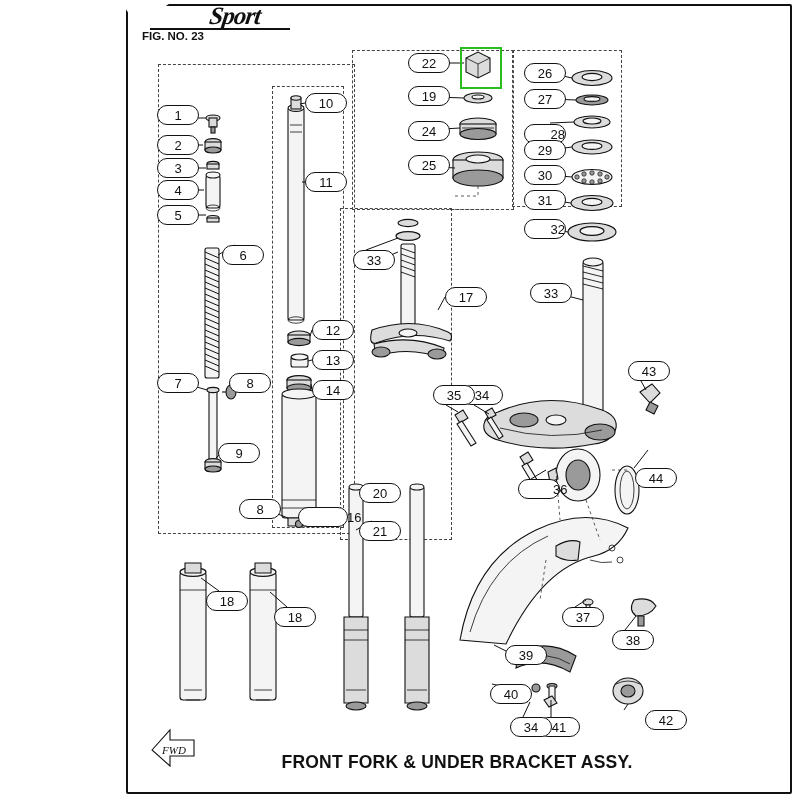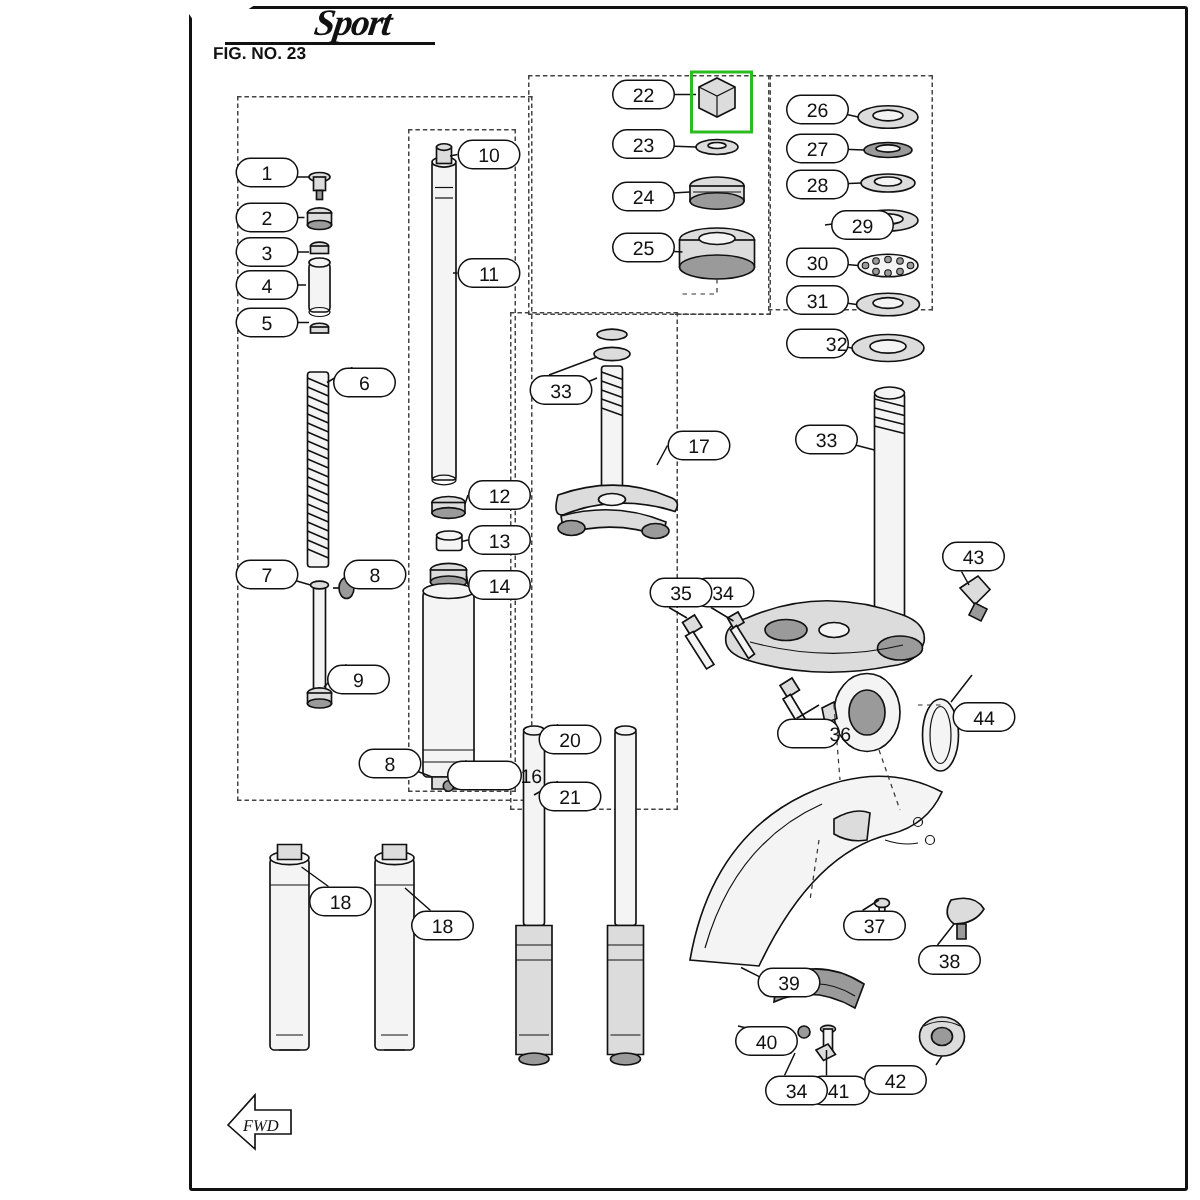--- a/index.html
+++ b/index.html
@@ -55,20 +55,21 @@
 <body>
 
 <div id="sheet">
 
   <div class="frame"></div>
   <div class="corner-cut"></div>
 
   <div class="brand">Sport</div>
   <div class="brand-underline"></div>
   <div class="figno">FIG. NO. 23</div>
+  <div class="caption">FRONT FORK &amp; UNDER BRACKET ASSY.</div>
 
   <div class="fwd">
     <svg width="56" height="40" viewBox="0 0 56 40">
       <path class="stk" d="M2 24 L20 4 L20 14 L44 14 L44 30 L20 30 L20 40 Z"></path>
       <text x="12" y="28" font-size="11" font-family="Liberation Serif, serif" font-style="italic" fill="#111">FWD</text>
     </svg>
   </div>
 
   <div class="dash" style="left:158px;top:64px;width:195px;height:468px;"></div>
   <div class="dash" style="left:272px;top:86px;width:70px;height:440px;"></div>
@@ -393,39 +394,39 @@
       <div class="cal" style="left: 312px; top: 350px;">13</div>
       <div class="cal" style="left: 312px; top: 380px;">14</div>
       <div class="cal" style="left: 239px; top: 499px;">8</div>
       <div class="cal" style="left: 298px; top: 507px; padding-left: 48px;">16</div>
       <div class="cal" style="left: 445px; top: 287px;">17</div>
       <div class="cal" style="left: 274px; top: 607px;">18</div>
       <div class="cal" style="left: 206px; top: 591px;">18</div>
       <div class="cal" style="left: 359px; top: 483px;">20</div>
       <div class="cal" style="left: 359px; top: 521px;">21</div>
       <div class="cal" style="left: 408px; top: 53px;">22</div>
-      <div class="cal" style="left: 408px; top: 86px;">23</div>
+      <div class="cal" style="left: 408px; top: 86px;">19</div>
       <div class="cal" style="left: 408px; top: 121px;">24</div>
       <div class="cal" style="left: 408px; top: 155px;">25</div>
       <div class="cal" style="left: 524px; top: 63px;">26</div>
       <div class="cal" style="left: 524px; top: 89px;">27</div>
-      <div class="cal" style="left: 524px; top: 113px;">28</div>
-      <div class="cal" style="left: 554px; top: 140px;">29</div>
+      <div class="cal" style="left: 524px; top: 124px; text-align: right;">28</div>
+      <div class="cal" style="left: 524px; top: 140px;">29</div>
       <div class="cal" style="left: 524px; top: 165px;">30</div>
       <div class="cal" style="left: 524px; top: 190px;">31</div>
       <div class="cal" style="left: 524px; top: 219px; text-align: right;">32</div>
       <div class="cal" style="left: 353px; top: 250px;">33</div>
       <div class="cal" style="left: 530px; top: 283px;">33</div>
       <div class="cal" style="left: 461px; top: 385px;">34</div>
       <div class="cal" style="left: 433px; top: 385px;">35</div>
       <div class="cal" style="left: 518px; top: 479px; padding-left: 34px;">36</div>
       <div class="cal" style="left: 562px; top: 607px;">37</div>
       <div class="cal" style="left: 612px; top: 630px;">38</div>
       <div class="cal" style="left: 505px; top: 645px;">39</div>
       <div class="cal" style="left: 479px; top: 684px; margin-left: 11px;">40</div>
       <div class="cal" style="left: 538px; top: 717px;">41</div>
       <div class="cal" style="left: 510px; top: 717px;">34</div>
-      <div class="cal" style="left: 576px; top: 710px;">42</div>
+      <div class="cal" style="left: 645px; top: 710px;">42</div>
       <div class="cal" style="left: 628px; top: 361px;">43</div>
       <div class="cal" style="left: 635px; top: 430px; margin-top: 38px;">44</div>
     </div>
 
 </div>
 
 </body></html>

